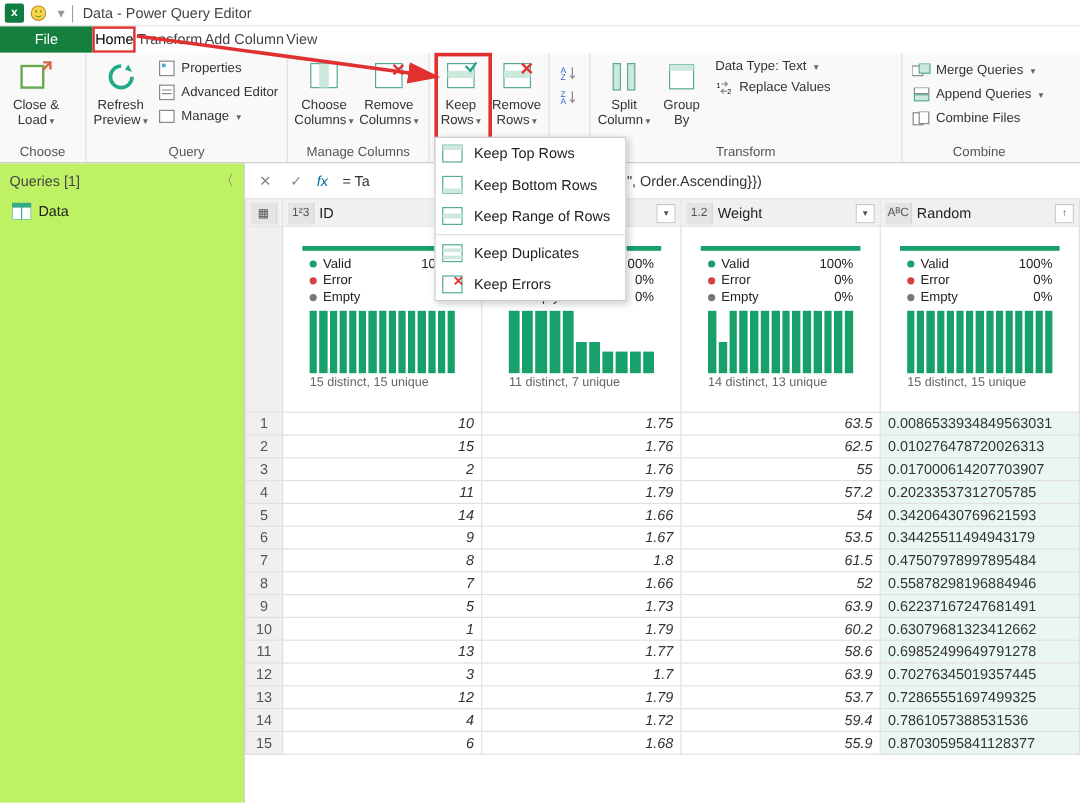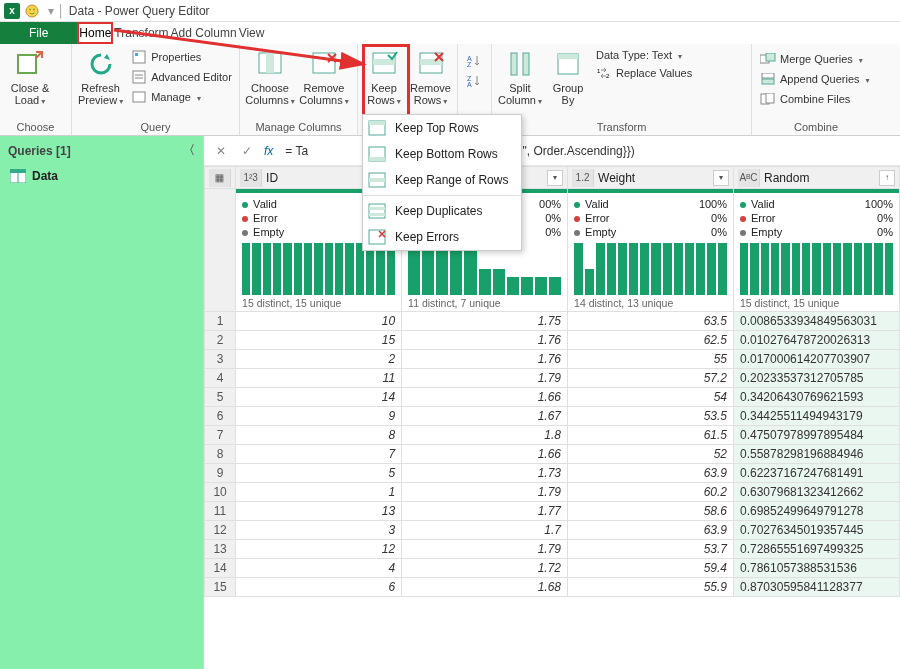--- a/index.html
+++ b/index.html
@@ -37,21 +37,21 @@
 .arrow-svg { position: absolute; left: 54px; top: 22px; width: 360px; height: 70px; pointer-events: none; z-index: 50;}
 
 
 .dropdown { position: absolute; left: 362px; top: 114px; width: 160px; background: #fff; border: 1px solid #ccc; box-shadow: 2px 2px 6px rgba(0,0,0,0.2); z-index: 100; }
 .dropdown .item { display: flex; align-items: center; gap: 8px; padding: 4px 4px; font-size: 12px; }
 .dropdown .item .ico { width: 20px; height: 18px; display: inline-flex; align-items: center; justify-content: center; }
 .dropdown .divider { height: 1px; background: #e0e0e0; margin: 2px 0; }
 
 
 .content { display: flex; height: calc(669px - 22px - 22px - 92px); }
-.queries-pane { width: 204px; border-right: 1px solid #d0d0d0; background: #86efac; font-weight: bold; }
+.queries-pane { width: 204px; border-right: 1px solid #d0d0d0; background: #bef264; }
 .queries-head { display: flex; align-items: center; justify-content: space-between; padding: 6px 8px; font-size: 12px; color: #444;}
 .queries-head .collapse { font-size: 12px; color: #666; }
 .query-item { display: flex; align-items: flex-start; gap: 6px; padding: 4px 10px; font-size: 12px; }
 .query-item .ico { width: 16px; height: 14px; }
 
 .main { flex: 1; display: flex; flex-direction: column; overflow: hidden; }
 .formula-bar { height: 30px; display: flex; align-items: center; padding: 0 8px; gap: 8px; border-bottom: 1px solid #e8e8e8;}
 .formula-bar .btn { width: 18px; height: 18px; display: inline-flex; align-items: center; justify-content: center; color: #888; }
 .formula-bar .fx { font-style: italic; color: #0369a1; font-size: 12px; }
 .formula-bar input { flex: 1; border: none; font-size: 12px; padding: 2px 4px; outline: none; color: #333; }
@@ -67,21 +67,21 @@
 .rownum-col { width: 30px; }
 .col-id { width: 160px; }
 .col-v { width: 160px; }
 .col-w { width: 160px; }
 .col-r { width: 160px; }
 .rownum { background: #f0f0f0; text-align: center; color: #555; font-size: 11px; }
 td.num { text-align: right; padding: 2px 6px; font-style: italic; color: #333; }
 td.txt { text-align: left; padding: 2px 6px; background: #eaf6f0; color: #333; }
 
 
-.profile-row td { padding: 0; vertical-align: top; }
+.profile-row td { padding: 16px; vertical-align: top; }
 .profile { padding: 4px 6px 2px; }
 .profile .line { display: flex; align-items: center; justify-content: space-between; font-size: 11px; padding: 1px 0;}
 .profile .dot { width: 6px; height: 6px; border-radius: 50%; display: inline-block; margin-right: 5px; }
 .dot.valid { background: #18a06a; }
 .dot.error { background: #d64040; }
 .dot.empty { background: #777; }
 .profile .bars { height: 52px; display: flex; align-items: flex-end; gap: 2px; margin-top: 4px; }
 .profile .bars span { flex: 1; background: #18a06a; }
 .profile .distinct { font-size: 10.5px; color: #666; margin-top: 2px; }
 .greenbar { height: 4px; background: #18a06a; }

